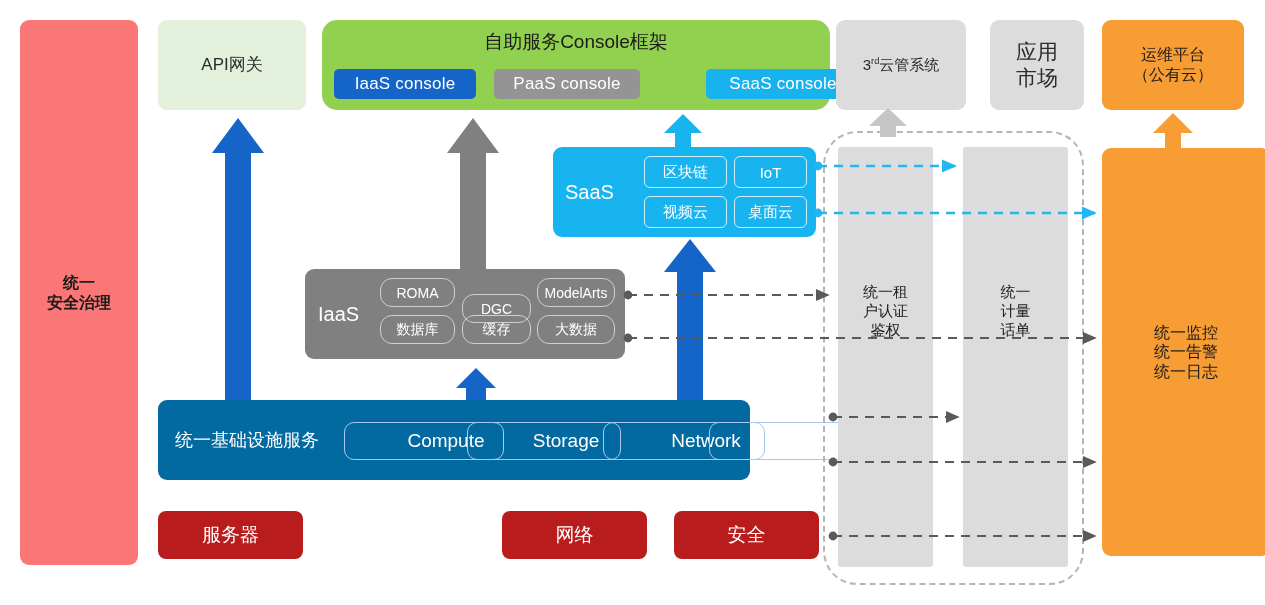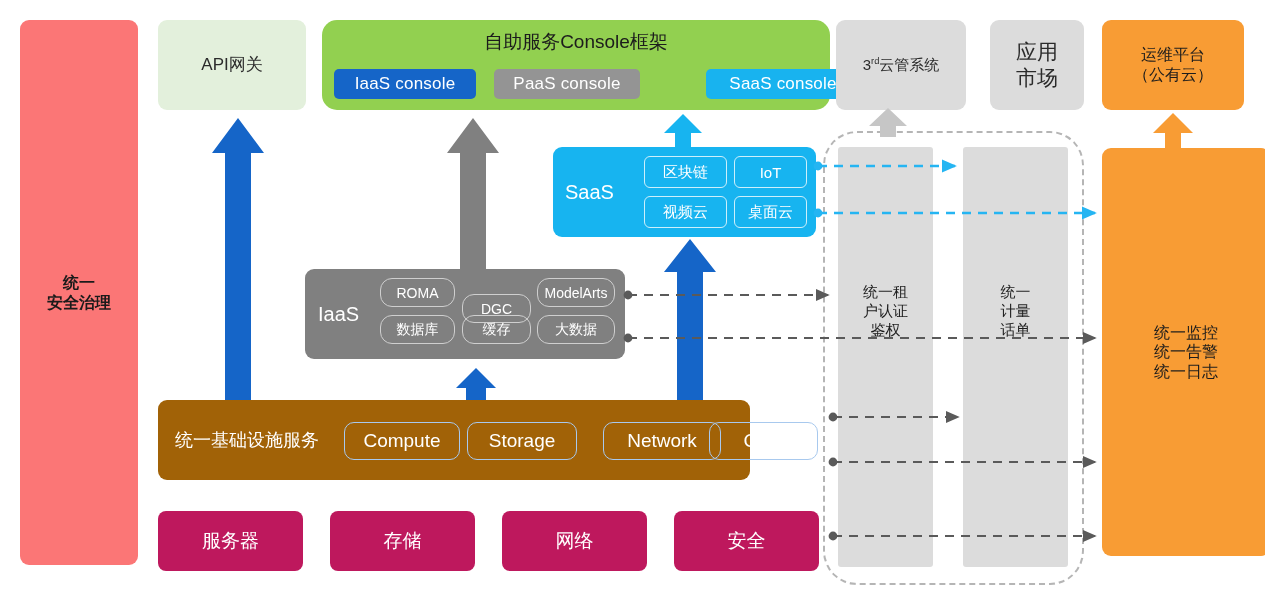--- a/index.html
+++ b/index.html
@@ -86,36 +86,36 @@
   #pc-roma{left:75px;top:9px;width:73px;}
   #pc-dgc{left:157px;top:9px;width:67px;margin-top:16px;}
   #pc-ma{left:232px;top:9px;width:76px;}
   #pc-db{left:75px;top:46px;width:73px;}
   #pc-cache{left:157px;top:46px;width:67px;}
   #pc-bigdata{left:232px;top:46px;width:76px;}
 
   
   #infra{
     left:158px;top:400px;width:592px;height:80px;
-    background:#a16207;border-radius:9px;display:block;
+    background:#0369a1;border-radius:9px;display:block;
   }
   #infra-title{position:absolute;left:17px;top:50%;transform:translateY(-50%);color:#ffffff;font-size:18px;}
   .ichip{
     position:absolute;top:22px;height:36px;border-radius:10px;
     border:1.7px solid #a8c9ee;color:#ffffff;font-size:19px;
-    display:flex;align-items:center;justify-content:center;
+    display:flex;align-items:center;justify-content:center;padding-left:44px;
   }
   #ic-compute{left:186px;width:114px;}
   #ic-storage{left:309px;width:108px;}
   #ic-network{left:445px;width:116px;}
   #ic-cce{left:551px;width:107px;}
 
   
   .resbox{
-    position:absolute;top:511px;height:60px;background:#be185d;border-radius:8px;
+    position:absolute;top:511px;height:48px;background:#b91c1c;border-radius:8px;
     display:flex;align-items:center;justify-content:center;color:#ffffff;font-size:19px;
   }
   #res-0{left:158px;width:145px;}
   #res-1{left:330px;width:145px;}
   #res-2{left:502px;width:145px;}
   #res-3{left:674px;width:145px;}
 
   
   #dashzone{
     position:absolute;left:823px;top:131px;width:257px;height:450px;
@@ -194,21 +194,20 @@
 
   <div class="box" id="infra">
     <div id="infra-title">统一基础设施服务</div>
     <div class="ichip" id="ic-compute">Compute</div>
     <div class="ichip" id="ic-storage">Storage</div>
     <div class="ichip" id="ic-network">Network</div>
     <div class="ichip" id="ic-cce">CCE</div>
   </div>
 
   <div class="resbox" id="res-0">服务器</div>
-  <div class="resbox" id="res-1">存储</div>
   <div class="resbox" id="res-2">网络</div>
   <div class="resbox" id="res-3">安全</div>
 
   <div id="dashzone"></div>
   <div class="graycol" id="gcol-auth"></div>
   <div class="graycol" id="gcol-meter"></div>
   <div class="gcol-txt" id="gtxt-auth">统一租
 户认证
 鉴权</div>
   <div class="gcol-txt" id="gtxt-meter">统一

